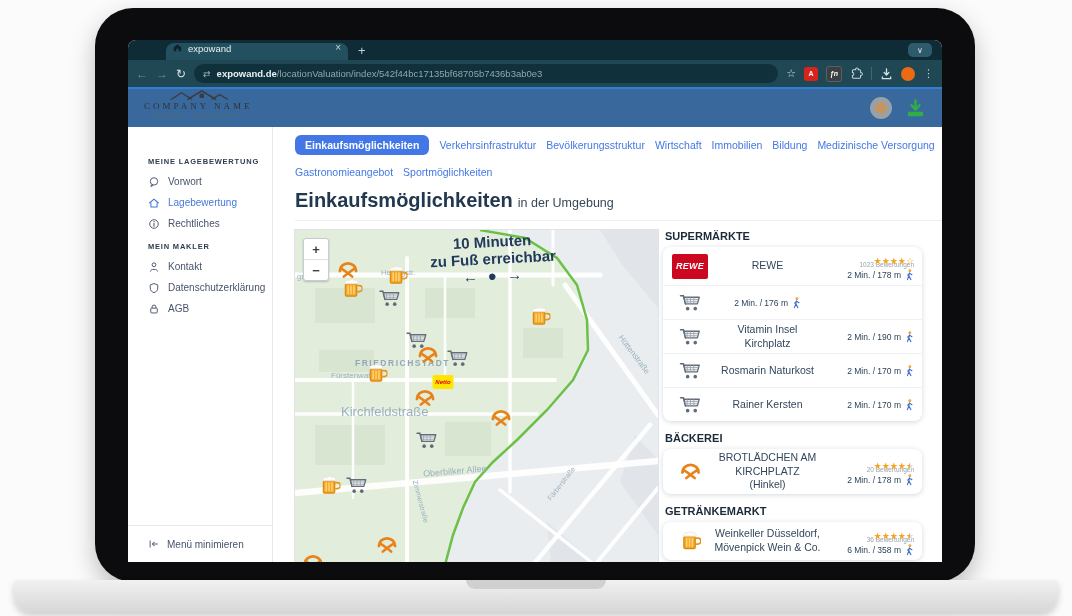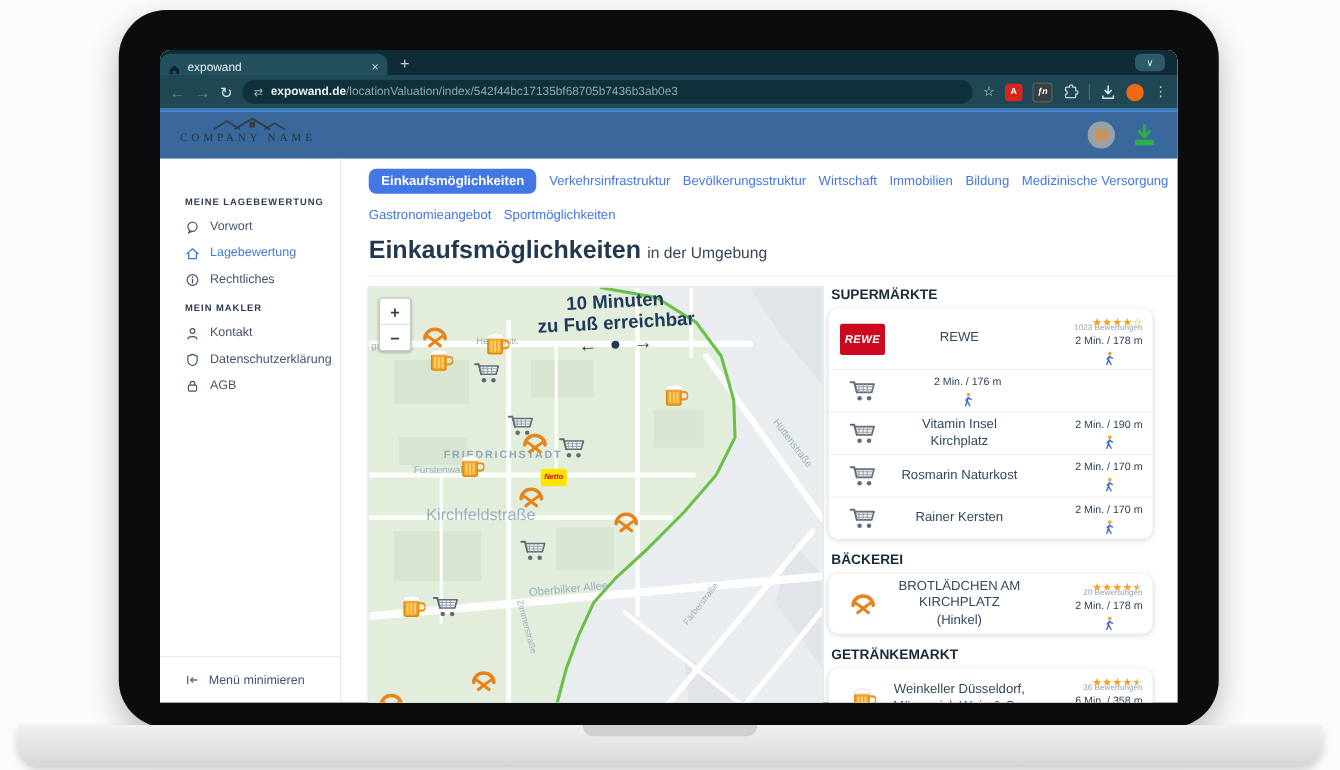--- a/index.html
+++ b/index.html
@@ -10,22 +10,22 @@
          border-radius:38px;box-shadow:0 10px 24px rgba(0,0,0,.25);}
   .base{position:absolute;left:14px;top:580px;width:1044px;height:32px;
         background:linear-gradient(#f1f1f1,#d7d7d7);border-radius:3px 3px 18px 18px;
         box-shadow:0 4px 7px rgba(0,0,0,.18);}
   .base-notch{position:absolute;left:50%;top:0;transform:translateX(-50%);width:140px;height:9px;
         background:#d0d0d0;border-radius:0 0 10px 10px;}
   .screen{position:absolute;left:33px;top:32px;width:814px;height:522px;background:#fff;
         border-radius:8px 8px 0 0;overflow:hidden;display:flex;flex-direction:column;}
   
   .tabstrip{height:20px;background:#0f2c36;display:flex;align-items:flex-end;position:relative;flex:0 0 auto;}
-  .tab{width:168px;height:17px;background:#22505f;border-radius:8px 8px 0 0;
-       display:flex;align-items:flex-end;padding:0 7px;gap:6px;}
+  .tab{margin-left:38px;width:168px;height:17px;background:#22505f;border-radius:8px 8px 0 0;
+       display:flex;align-items:flex-start;padding:0 7px;gap:6px;}
   .tab-title{color:#e7eef1;font-size:9.5px;flex:1;white-space:nowrap;overflow:hidden;}
   .tab-close{color:#c3d2d8;font-size:10px;line-height:1;}
   .newtab{color:#c3d2d8;font-size:13px;margin:0 0 2px 10px;}
   .win-chevron{position:absolute;right:10px;top:3px;width:24px;height:14px;background:#2d5b6c;
        border-radius:5px;color:#dbe6ea;font-size:8px;display:flex;align-items:center;justify-content:center;}
   .toolbar{height:27px;background:#1f4854;display:flex;align-items:center;padding:0 8px;gap:8px;flex:0 0 auto;}
   .nav-ic{color:#6e8b95;font-size:12px;line-height:1;}
   .nav-ic.lit{color:#d7e2e6;}
   .urlpill{flex:1;height:19px;background:#10313c;border-radius:10px;display:flex;align-items:center;
        padding:0 9px;gap:6px;min-width:0;}
@@ -35,21 +35,21 @@
   .tb-star{color:#c7d4d9;font-size:11px;}
   .ext{width:14px;height:14px;border-radius:3px;display:flex;align-items:center;justify-content:center;
        font-size:7px;font-weight:bold;color:#fff;}
   .ext.adobe{background:#d7241c;}
   .ext.fn{background:#3a3f42;border:1px solid #566066;font-style:italic;}
   .sep{width:1px;height:13px;background:#46666f;}
   .avatar-sm{width:14px;height:14px;border-radius:50%;background:#ec6a13;}
   .dots{color:#c7d4d9;font-size:11px;letter-spacing:0;}
   .chrome-accent{height:2px;background:#2f7fd6;flex:0 0 auto;}
   
-  .app-header{height:38px;background:#38689c;display:flex;align-items:center;
+  .app-header{height:38px;background:#38689c;display:flex;
        justify-content:space-between;padding:0 16px;flex:0 0 auto;}
   .logo{display:flex;flex-direction:column;align-items:center;line-height:1;}
   .logo-name{font-family:"Liberation Serif",serif;font-size:9px;letter-spacing:3px;color:#2e3338;margin-top:1px;}
   .logo-slogan{font-size:5.5px;letter-spacing:2.2px;color:#5d6b57;margin-top:2px;}
   .hdr-right{display:flex;align-items:center;gap:13px;}
   
   .app-body{flex:1;display:flex;min-height:0;background:#fff;}
   .sidebar{width:145px;flex:0 0 auto;border-right:1px solid #e5e9ee;display:flex;flex-direction:column;
        padding-top:22px;box-sizing:border-box;}
   .side-sec-title{font-size:7.5px;font-weight:bold;letter-spacing:.8px;color:#2e3c50;margin:8px 0 5px 20px;}
@@ -99,21 +99,21 @@
   .row-icon{width:42px;display:flex;justify-content:center;align-items:center;flex:0 0 auto;}
   .rewe-badge{width:36px;height:25px;background:#cc0820;border-radius:2px;color:#fff;font-weight:bold;
        font-style:italic;font-size:9px;display:flex;align-items:center;justify-content:center;letter-spacing:.3px;}
   .row-name{flex:1;text-align:center;font-size:10.5px;color:#33475c;white-space:pre-line;line-height:1.3;padding:0 3px;}
   .row-meta{width:90px;flex:0 0 auto;display:flex;flex-direction:column;align-items:flex-end;gap:1px;}
   .stars{line-height:1;height:9px;}
   .st{position:relative;display:inline-block;font-size:9px;line-height:1;color:#f6a21d;font-style:normal;}
   .st.h{color:#d9dee3;}
   .st.h b{position:absolute;left:0;top:0;width:55%;overflow:hidden;color:#f6a21d;font-weight:normal;}
   .reviews{font-size:6.5px;color:#97a1ac;}
-  .dist{display:flex;align-items:center;gap:4px;font-size:8.5px;color:#2c4258;flex-direction:column;}
+  .dist{display:flex;align-items:center;gap:4px;font-size:8.5px;color:#2c4258;}
   .dist svg{width:9px;height:12px;}
 </style>
 </head>
 <body>
 
 <div class="bezel">
   <div class="screen">
 
     <div class="tabstrip">
       <div class="tab">

